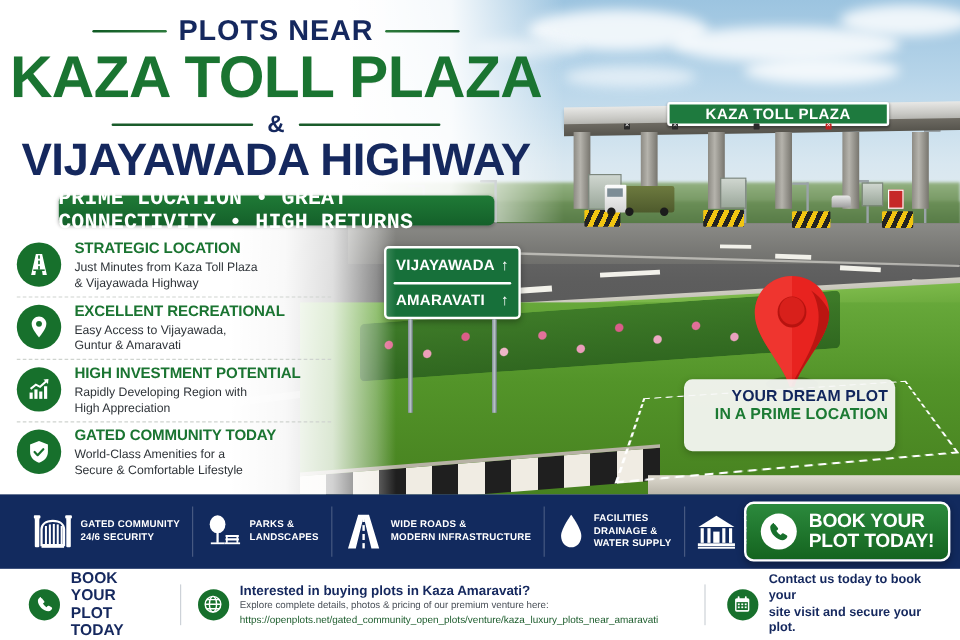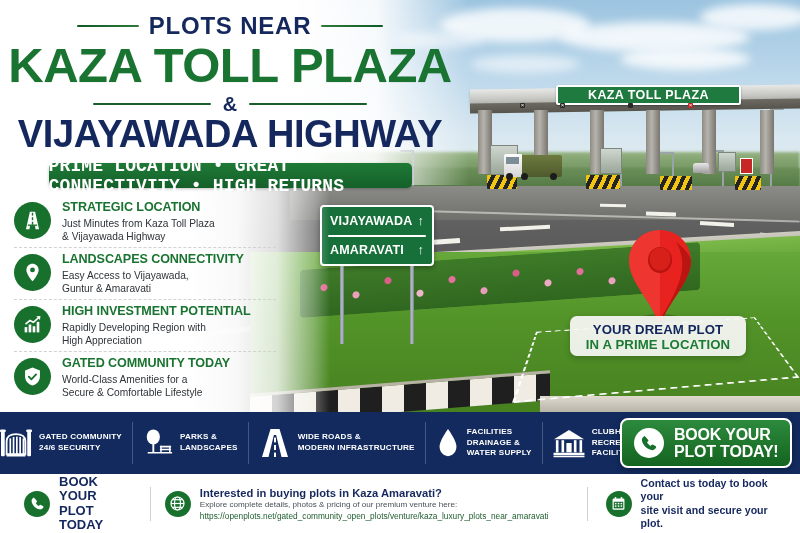--- a/index.html
+++ b/index.html
@@ -236,22 +236,22 @@
     position: absolute; top: 61px; width: 4px; height: 78px;
     background: linear-gradient(to right,#7f8c93,#b9c3c8,#6e7b82);
   }
   .post.l { left: 20px; } .post.r { left: 90px; }
 
   
   .callout {
     position: absolute; left: 570px; top: 316px; width: 176px; z-index: 8;
     background: rgba(248,248,246,.93);
     border-radius: 7px;
-    padding: 7px 6px 3px;
-    text-align: center;
+    padding: 7px 6px 23px;
+    text-align: right;
     box-shadow: 0 2px 6px rgba(0,0,0,.22);
   }
   .callout .l1 { color:#11255c; font-size:13.2px; font-weight:bold; letter-spacing:.1px; line-height:1.12; }
   .callout .l2 { color:#1c7a33; font-size:13.2px; font-weight:bold; letter-spacing:.1px; line-height:1.12; }
 
   
   .leftpanel {
     position: absolute; left: 0; top: 0; width: 330px; height: 412px;
     background: linear-gradient(to right,
       #ffffff 0%, #ffffff 58%, rgba(255,255,255,.96) 72%,
@@ -316,21 +316,21 @@
   .amenbar {
     position:absolute; left:0; top:412px; width:800px; height:62px;
     background:#122a5e; z-index:14;
     display:flex; align-items:center;
   }
   .amen {
     display:flex; align-items:center; gap:7px;
     padding: 0 10px; height:42px; color:#fff;
     border-right: 1px solid rgba(255,255,255,.22);
   }
-  .amen:first-child { padding-left: 0; }
+  .amen:first-child { padding-left: 28px; }
   .amen:last-of-type { border-right: none; }
   .amen .lbl { font-size:8.1px; font-weight:bold; line-height:1.34; letter-spacing:.2px; }
 
   .bookbtn {
     position:absolute; right:8px; top:6px; width:172px; height:50px;
     background: linear-gradient(to bottom,#2c8a3d 0%, #14641f 100%);
     border: 2px solid #ffffff; border-radius: 8px;
     display:flex; align-items:center; gap:10px; padding-left:12px;
     box-shadow: 0 2px 6px rgba(0,0,0,.3);
   }
@@ -527,21 +527,21 @@
     </div>
 
     <div class="feat">
       <div class="fic">
         <svg width="21" height="21" viewBox="0 0 24 24" fill="#fff">
           <path d="M12 2C8.2 2 5 5.1 5 9c0 5.2 7 13 7 13s7-7.8 7-13c0-3.9-3.2-7-7-7z"></path>
           <circle cx="12" cy="9" r="2.8" fill="#17702c"></circle>
         </svg>
       </div>
       <div class="ftext">
-        <div class="fh">LANDSCAPES CONNECTIVITY</div>
+        <div class="fh">EXCELLENT RECREATIONAL</div>
         <div class="fb">
           <span>Easy Access to Vijayawada,</span><br>
           <span>Guntur &amp; Amaravati</span>
         </div>
       </div>
     </div>
 
     <div class="feat">
       <div class="fic">
         <svg width="21" height="21" viewBox="0 0 24 24" fill="#fff">

